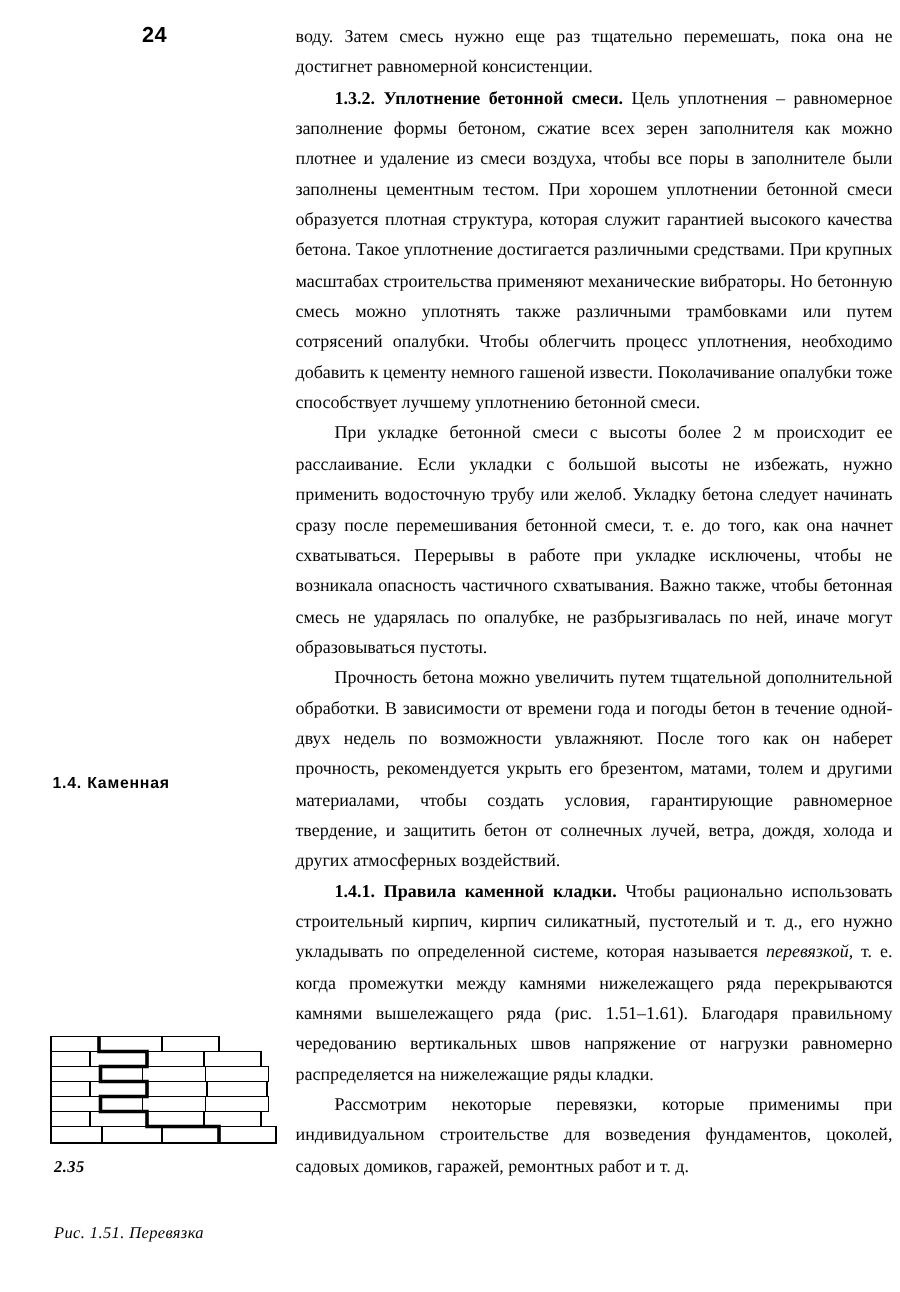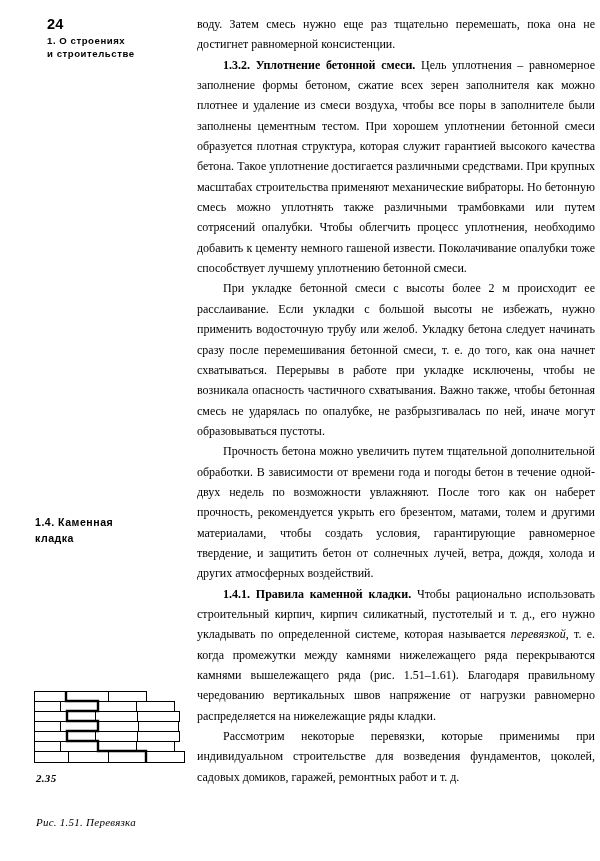--- a/index.html
+++ b/index.html
@@ -10,22 +10,23 @@
     color:#000000;
     position:relative;
     overflow:hidden;
     -webkit-font-smoothing:antialiased;
   }
   .page{position:absolute;inset:0;}
 
   
   .margin-col{
     position:absolute;
-    left:47px;top:16px;
+    left:24px;top:16px;
     width:158px;
+    text-align:center;
   }
   .folio{
     font-family:"Liberation Sans","DejaVu Sans",sans-serif;
     font-weight:bold;
     font-size:14.5px;
     line-height:16px;
     letter-spacing:.2px;
   }
   .runhead{
     font-family:"Liberation Sans","DejaVu Sans",sans-serif;
@@ -92,29 +93,24 @@
   .runin{font-weight:bold;}
   .ital{font-style:italic;}
 </style>
 </head>
 <body>
 
 <div class="page">
 
   <div class="margin-col">
     <div class="folio">24</div>
-    <div class="runhead">
-      <div>1. О строениях</div>
-      <div>и строительстве</div>
-    </div>
   </div>
 
   <div class="section-head">
     <div>1.4. Каменная</div>
-    <div>кладка</div>
   </div>
 
   <div class="figure">
     <svg class="fig-art" width="152" height="76" viewBox="0 0 152 76" xmlns="http://www.w3.org/2000/svg">
       <g fill="#ffffff" stroke="#000000" stroke-width="1" shape-rendering="crispEdges">
 
         <rect x="1" y="1" width="32" height="10"></rect>
         <rect x="33" y="1" width="42" height="10"></rect>
         <rect x="75" y="1" width="38" height="10"></rect>
 

